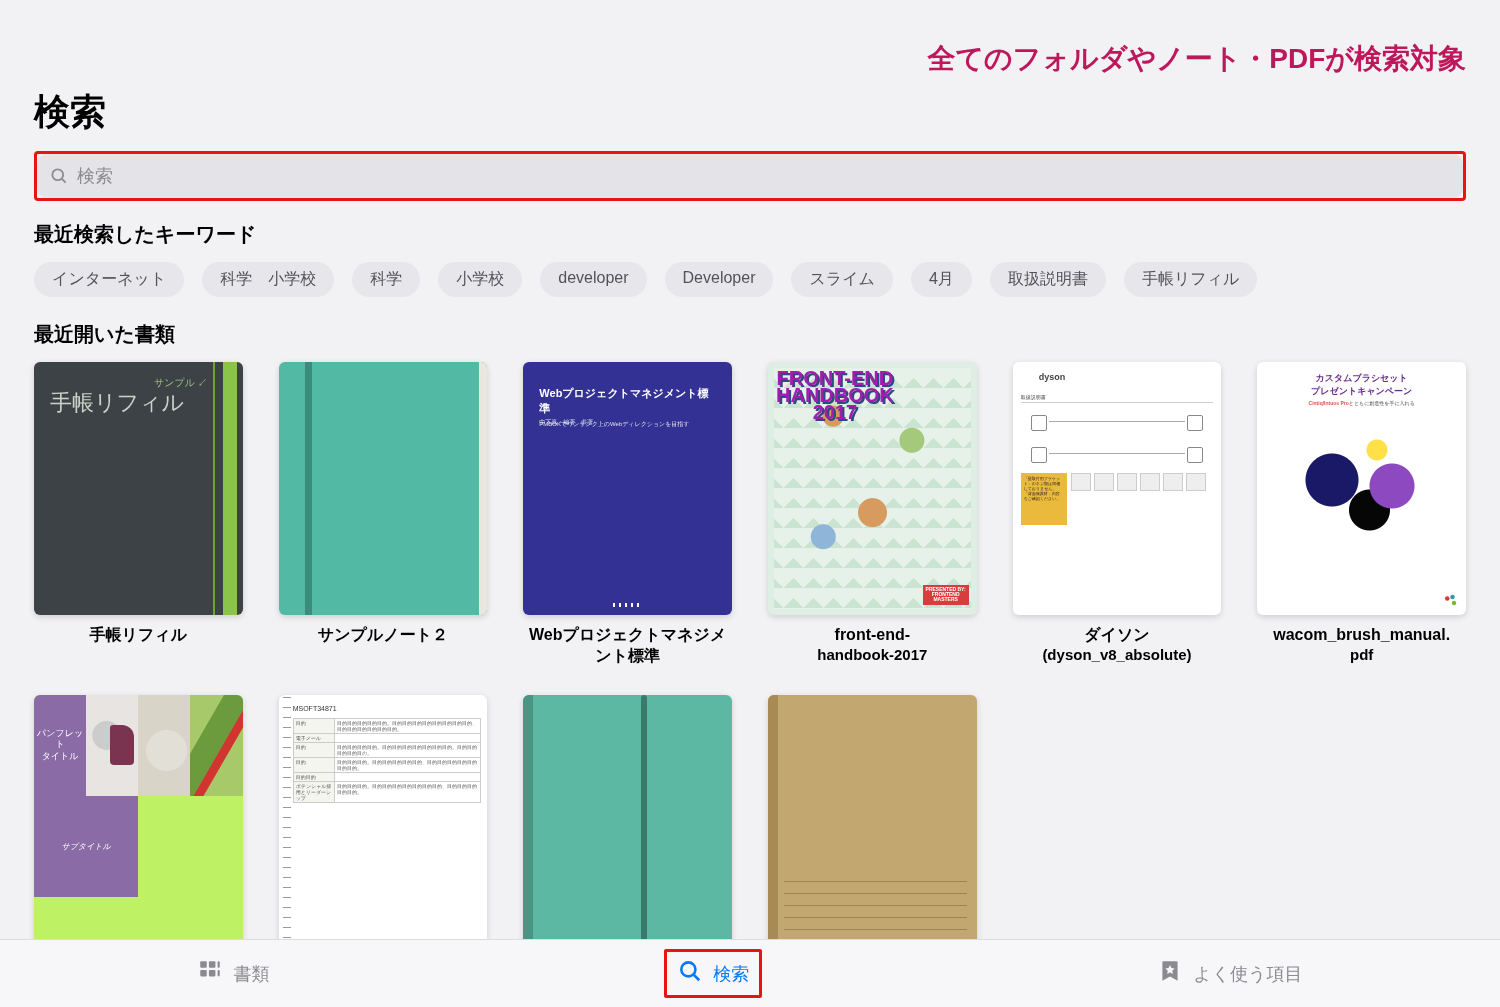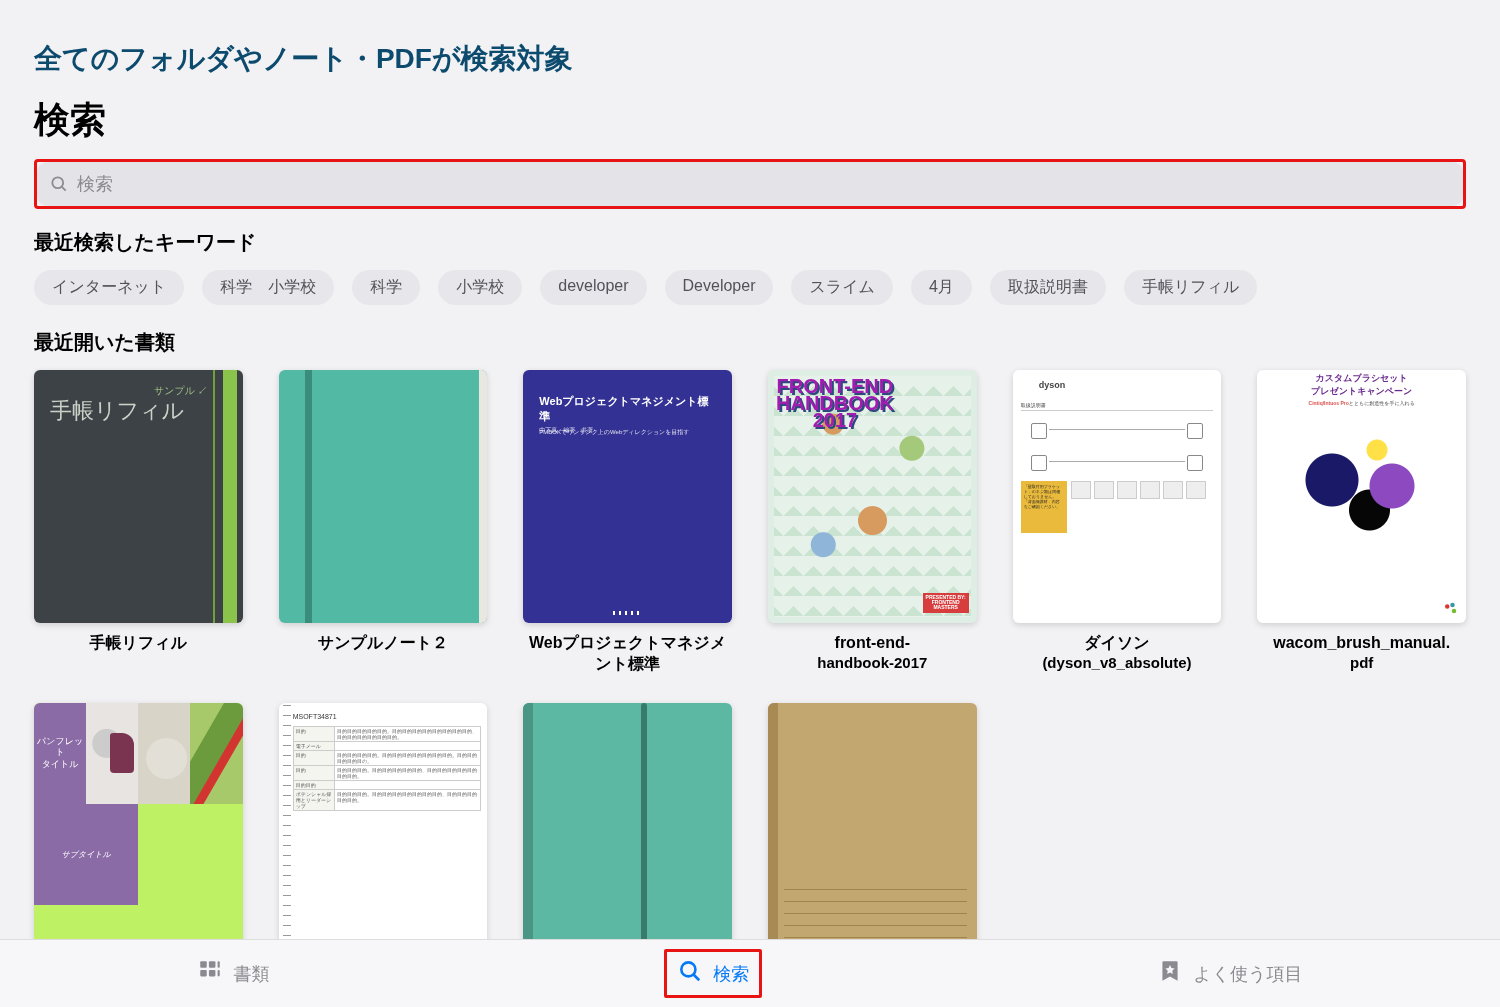--- a/index.html
+++ b/index.html
@@ -8,25 +8,25 @@
   background: #f2f2f4;
   width: 1500px;
   height: 1007px;
   overflow: hidden;
   position: relative;
 }
 .content {
   padding: 40px 34px 0 34px;
 }
 .annotation {
-  color: #0c4a6e;
+  color: #be185d;
   font-size: 28px;
   font-weight: 700;
-  text-align: left;
-  margin-bottom: 18px;
+  text-align: right;
+  margin-bottom: 10px;
 }
 .page-title {
   font-size: 36px;
   font-weight: 700;
   margin-bottom: 14px;
 }
 .search-wrap {
   border: 3px solid #e81414;
   border-radius: 4px;
   margin-bottom: 20px;
@@ -105,21 +105,21 @@
 .t4-diag { position:relative; height:26px; margin:6px 0; }
 .t4-diag::before, .t4-diag::after { content:""; position:absolute; width:14px; height:14px; border:1px solid #888; border-radius:2px; top:6px; }
 .t4-diag::before { left:10px; }
 .t4-diag::after { right:10px; }
 .t4-diag .line { position:absolute; height:1px; background:#aaa; left:28px; right:28px; top:12px; }
 .t4-block { display:flex; gap:4px; align-items:flex-start; }
 .t4-yellow { width:46px; height:52px; background:#e9ba3c; font-size:4px; color:#222; padding:3px; }
 .t4-icons { flex:1; display:flex; flex-wrap:wrap; gap:3px; }
 .t4-ic { width:20px; height:18px; background:#eee; border:1px solid #ccc; }
 
-.t5 { background:#fff; padding:2px 8px; text-align:center; }
+.t5 { background:#fff; padding:10px 8px; text-align:center; }
 .t5-h1 { font-size:9px; font-weight:700; color:#6b2b8f; }
 .t5-h2 { font-size:9px; font-weight:700; color:#6b2b8f; }
 .t5-sub { font-size:5px; color:#444; margin-top:2px; }
 .t5-sub .acc { color:#d9534f; font-weight:700; }
 .t5-blob { width:78%; height:120px; margin:8px auto 0; background:
   radial-gradient(circle at 60% 30%, #f0d050 0 10px, transparent 11px),
   radial-gradient(circle at 30% 55%, #2a2a6b 0 26px, transparent 27px),
   radial-gradient(circle at 70% 60%, #8a52b5 0 22px, transparent 23px),
   radial-gradient(circle at 55% 80%, #1a1a1a 0 20px, transparent 21px);
   filter:contrast(120%); }

